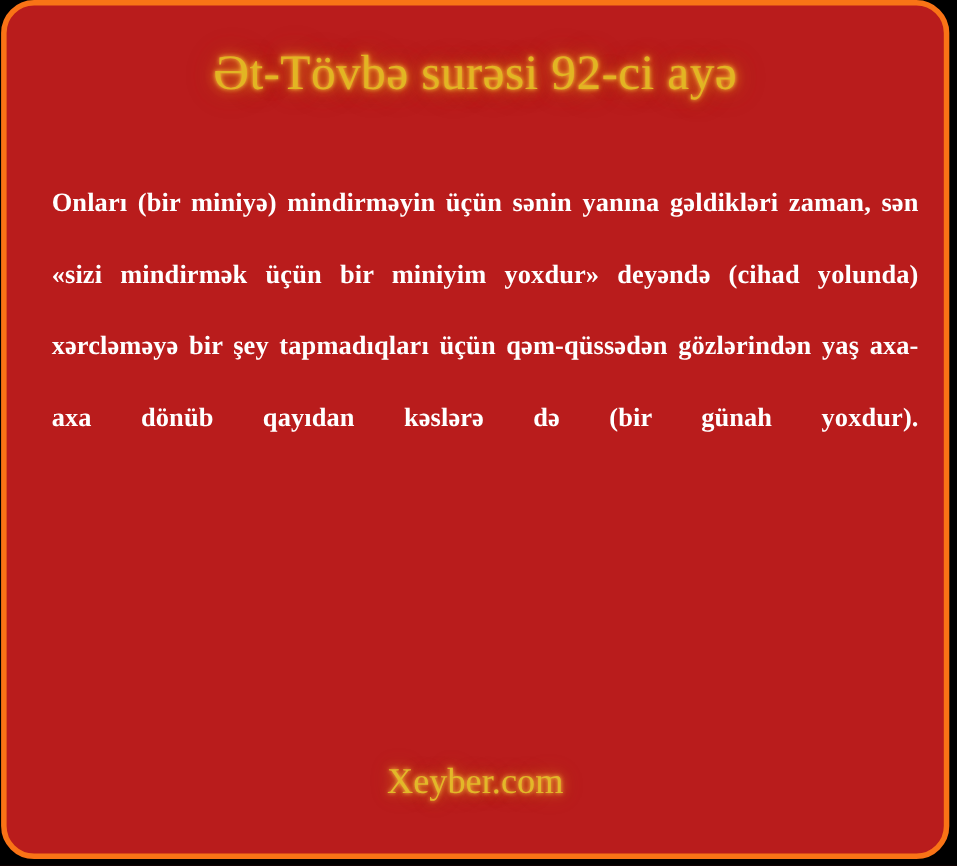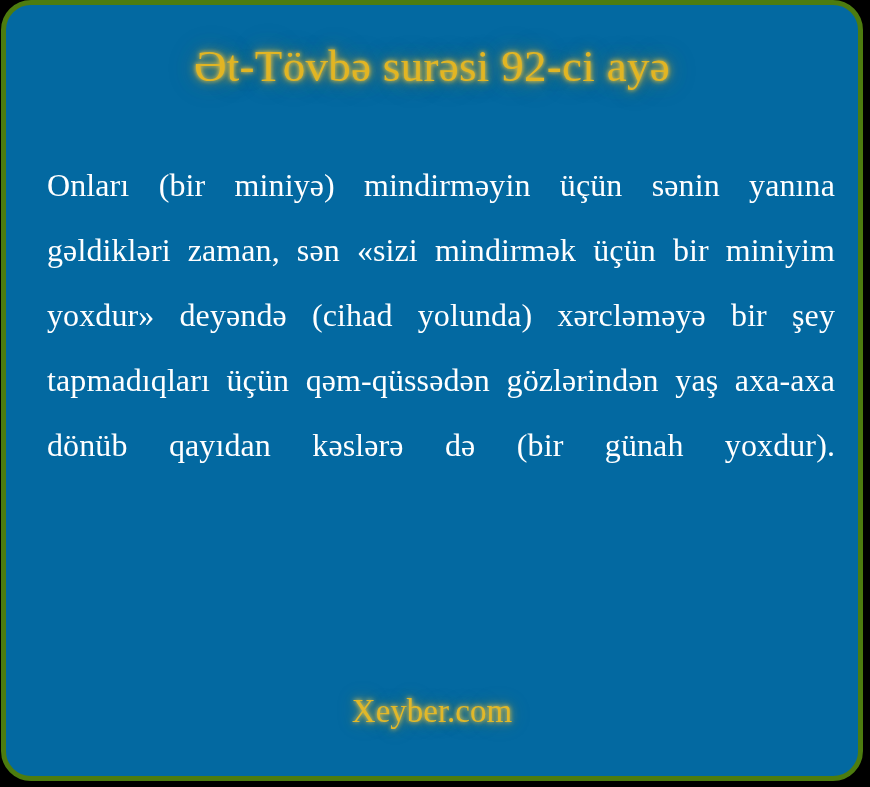--- a/index.html
+++ b/index.html
@@ -14,22 +14,22 @@
     font-family: "Liberation Serif", "DejaVu Serif", serif;
   }
 
   #card {
     position: absolute;
     left: 1px;
     top: 0px;
     width: 862px;
     height: 781px;
     box-sizing: border-box;
-    background: #0369a1;
-    border: 5px solid #4d7c0f;
+    background: #b91c1c;
+    border: 5px solid #f97316;
     border-radius: 30px;
     overflow: hidden;
   }
 
   #title {
     position: absolute;
     left: 0;
     right: 0;
     top: 38px;
     text-align: center;
@@ -45,22 +45,22 @@
       0 0 34px rgba(190, 135, 10, 0.25);
     white-space: nowrap;
   }
 
   #body-text {
     position: absolute;
     left: 41px;
     top: 148px;
     width: 788px;
     color: #ffffff;
-    font-size: 32px;
-    font-weight: normal;
+    font-size: 24px;
+    font-weight: bold;
     line-height: 65px;
     text-align: justify;
     text-justify: inter-word;
     letter-spacing: 0.1px;
     word-spacing: 0.4px;
   }
   
   #body-text::after {
     content: "";
     display: inline-block;

